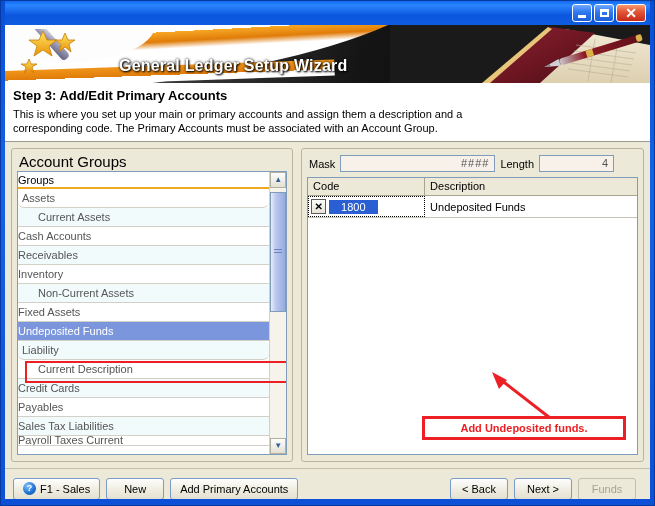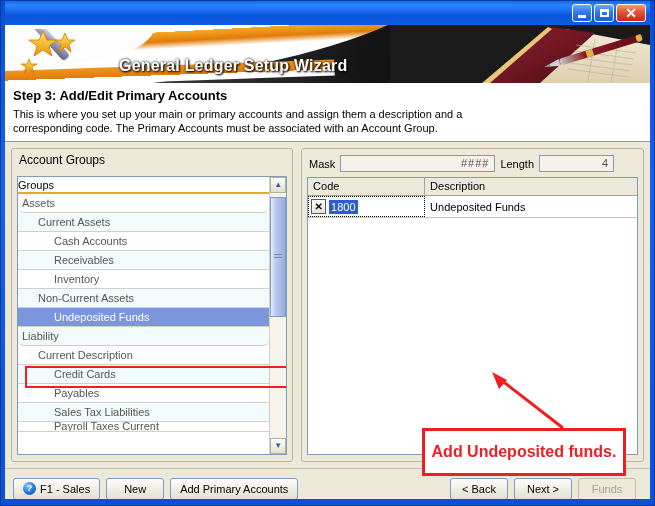--- a/index.html
+++ b/index.html
@@ -157,23 +157,23 @@
   }
   .pane {
     background: #ece9d8;
     border: 1px solid #b9b5a0;
     border-radius: 3px;
     box-sizing: border-box;
     padding: 4px 5px 6px 5px;
     position: relative;
   }
   .pane-label {
-    font-size: 12px;
-    color: #000;
-    margin-bottom: 9px;
+    font-size: 15px;
+    color: #000;
+    margin-bottom: 1px;
     padding-left: 2px;
   }
 
   
   #left-pane {
     width: 283px;
     height: 314px;
     display: flex;
     flex-direction: column;
   }
@@ -206,21 +206,21 @@
     color: #555;
     border-bottom: 1px solid #d4d0c8;
     background: #fff;
     box-sizing: border-box;
     white-space: nowrap;
     overflow: hidden;
   }
   .gl-row.alt { background: #f2fbfb; }
   .gl-row.lvl0 { padding-left: 4px; border-radius: 6px; }
   .gl-row.lvl1 { padding-left: 20px; }
-  .gl-row.lvl2 { padding-left: 36px; }
+  .gl-row.lvl2 { }
   .gl-row.selected {
     background: #7b96dd;
     color: #ffffff;
   }
   .gl-row.partial { height: 10px; line-height: 9px; }
 
   
   .vscroll {
     width: 16px;
     background: #f1efe2;
@@ -337,46 +337,46 @@
     border: 1px solid #5a5a5a;
     background: linear-gradient(180deg,#ffffff 0%, #e6e3d6 100%);
     display: flex; align-items: center; justify-content: center;
     font-size: 10px; font-weight: bold; line-height: 10px; color: #000;
     box-sizing: border-box;
     flex: 0 0 15px;
   }
   .code-value {
     background: #2a5fd4;
     color: #fff;
-    padding: 0 2px;
+    padding: 0 12px;
     line-height: 14px;
     font-size: 11px;
   }
   .grid-row .c-desc {
     flex: 1;
     display: flex;
     align-items: center;
     padding-left: 5px;
     color: #000;
     border-bottom: 0;
   }
 
   
   #callout {
     position: absolute;
     left: 417px;
-    top: 286px;
+    top: 274px;
     width: 204px;
-    height: 48px;
+    height: 24px;
     border: 3px solid #ec2024;
     background: #fff;
     display: flex;
     align-items: center;
     justify-content: center;
-    font-size: 16px;
+    font-size: 11px;
     font-weight: bold;
     color: #ec2024;
     z-index: 6;
     box-sizing: border-box;
     font-family: "Liberation Sans", sans-serif;
   }
   #arrow-svg {
     position: absolute;
     left: 480px;
     top: 228px;
@@ -525,20 +525,21 @@
         <div id="grouplist-wrap">
           <div id="grouplist">
             <div class="gl-header">Groups</div>
             <div id="gl-rows">
                 <div class="gl-row lvl0">Assets</div>
                 <div class="gl-row lvl1 alt">Current Assets</div>
                 <div class="gl-row lvl2">Cash Accounts</div>
                 <div class="gl-row lvl2 alt">Receivables</div>
                 <div class="gl-row lvl2">Inventory</div>
                 <div class="gl-row lvl1 alt">Non-Current Assets</div>
+                <div class="gl-row lvl2">Fixed Assets</div>
                 <div class="gl-row lvl2 selected">Undeposited Funds</div>
                 <div class="gl-row lvl0 alt">Liability</div>
                 <div class="gl-row lvl1">Current Description</div>
                 <div class="gl-row lvl2 alt">Credit Cards</div>
                 <div class="gl-row lvl2">Payables</div>
                 <div class="gl-row lvl2 alt">Sales Tax Liabilities</div>
                 <div class="gl-row lvl2 partial">Payroll Taxes Current</div>
               </div>
           </div>
           <div class="vscroll">

